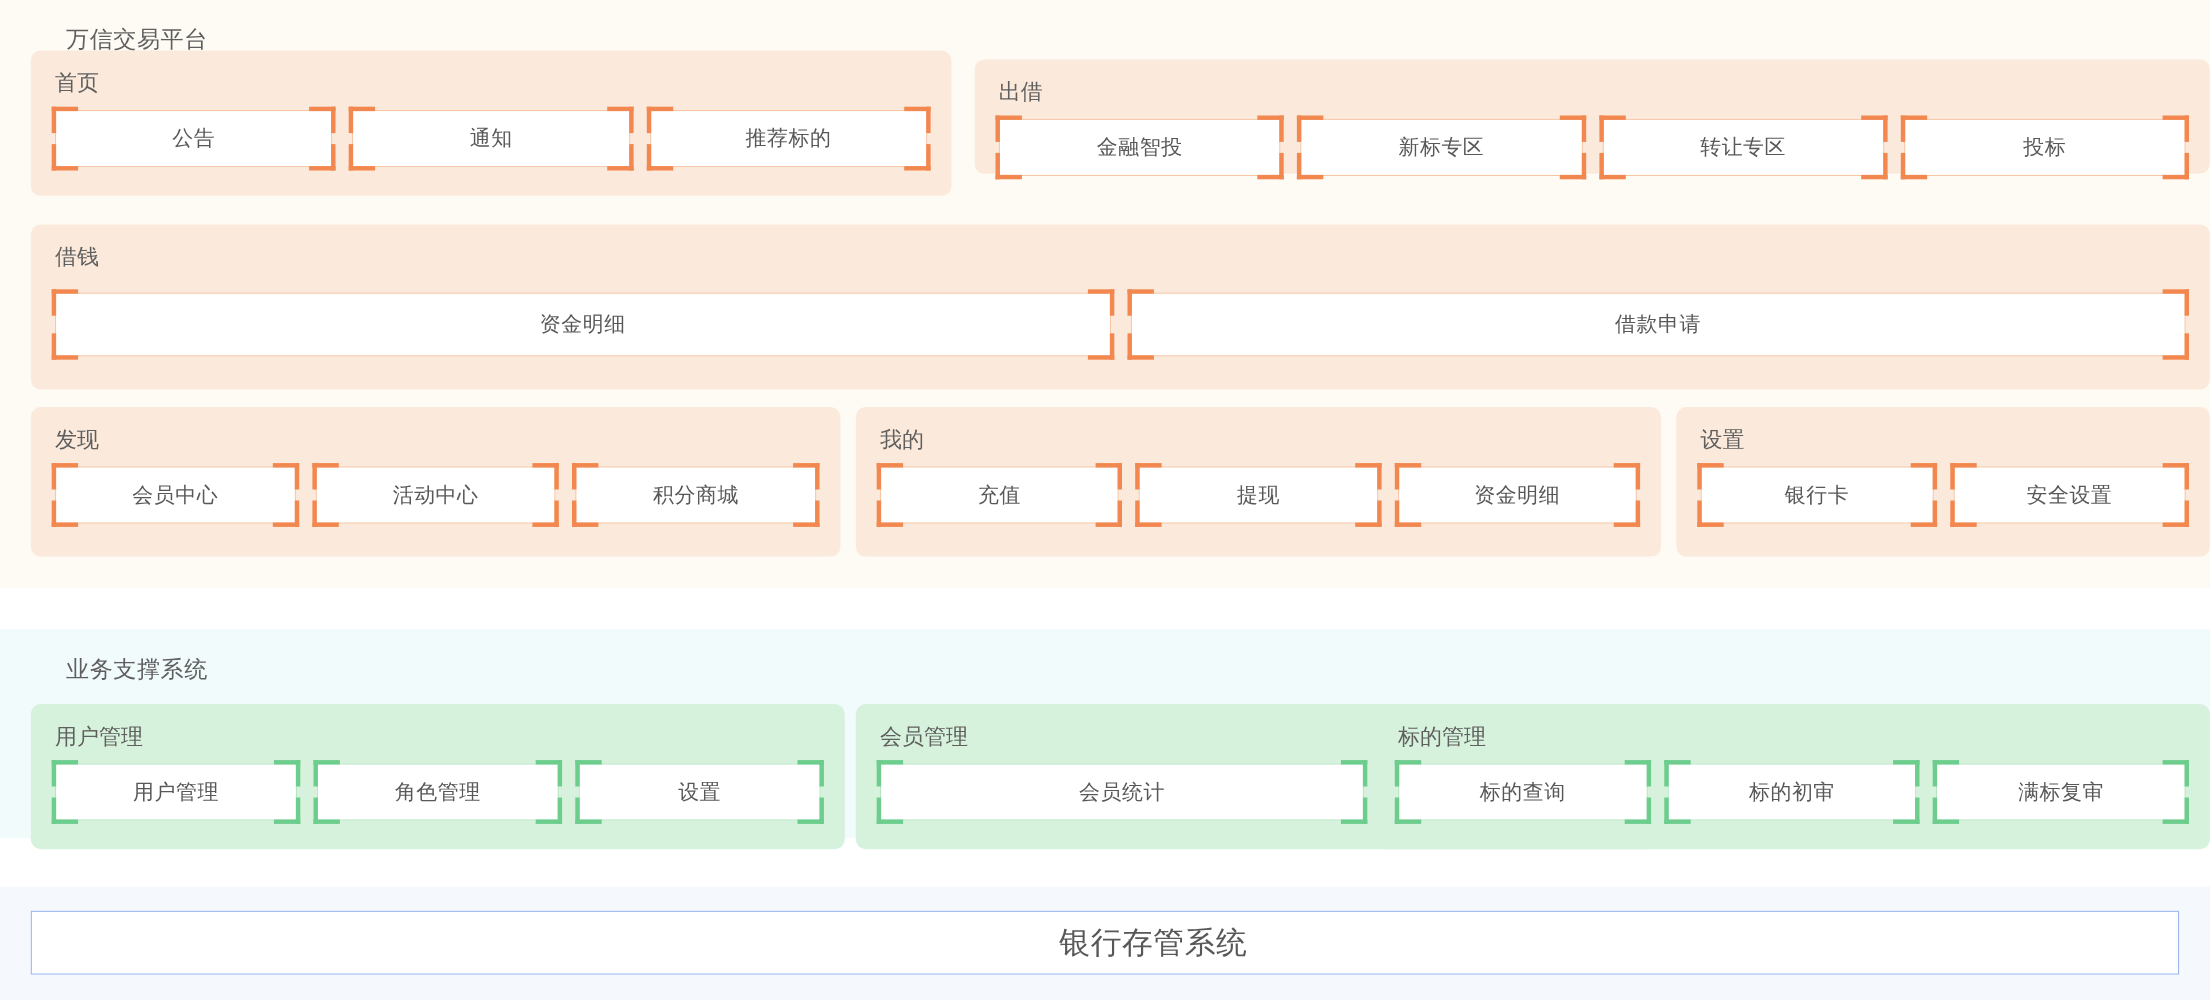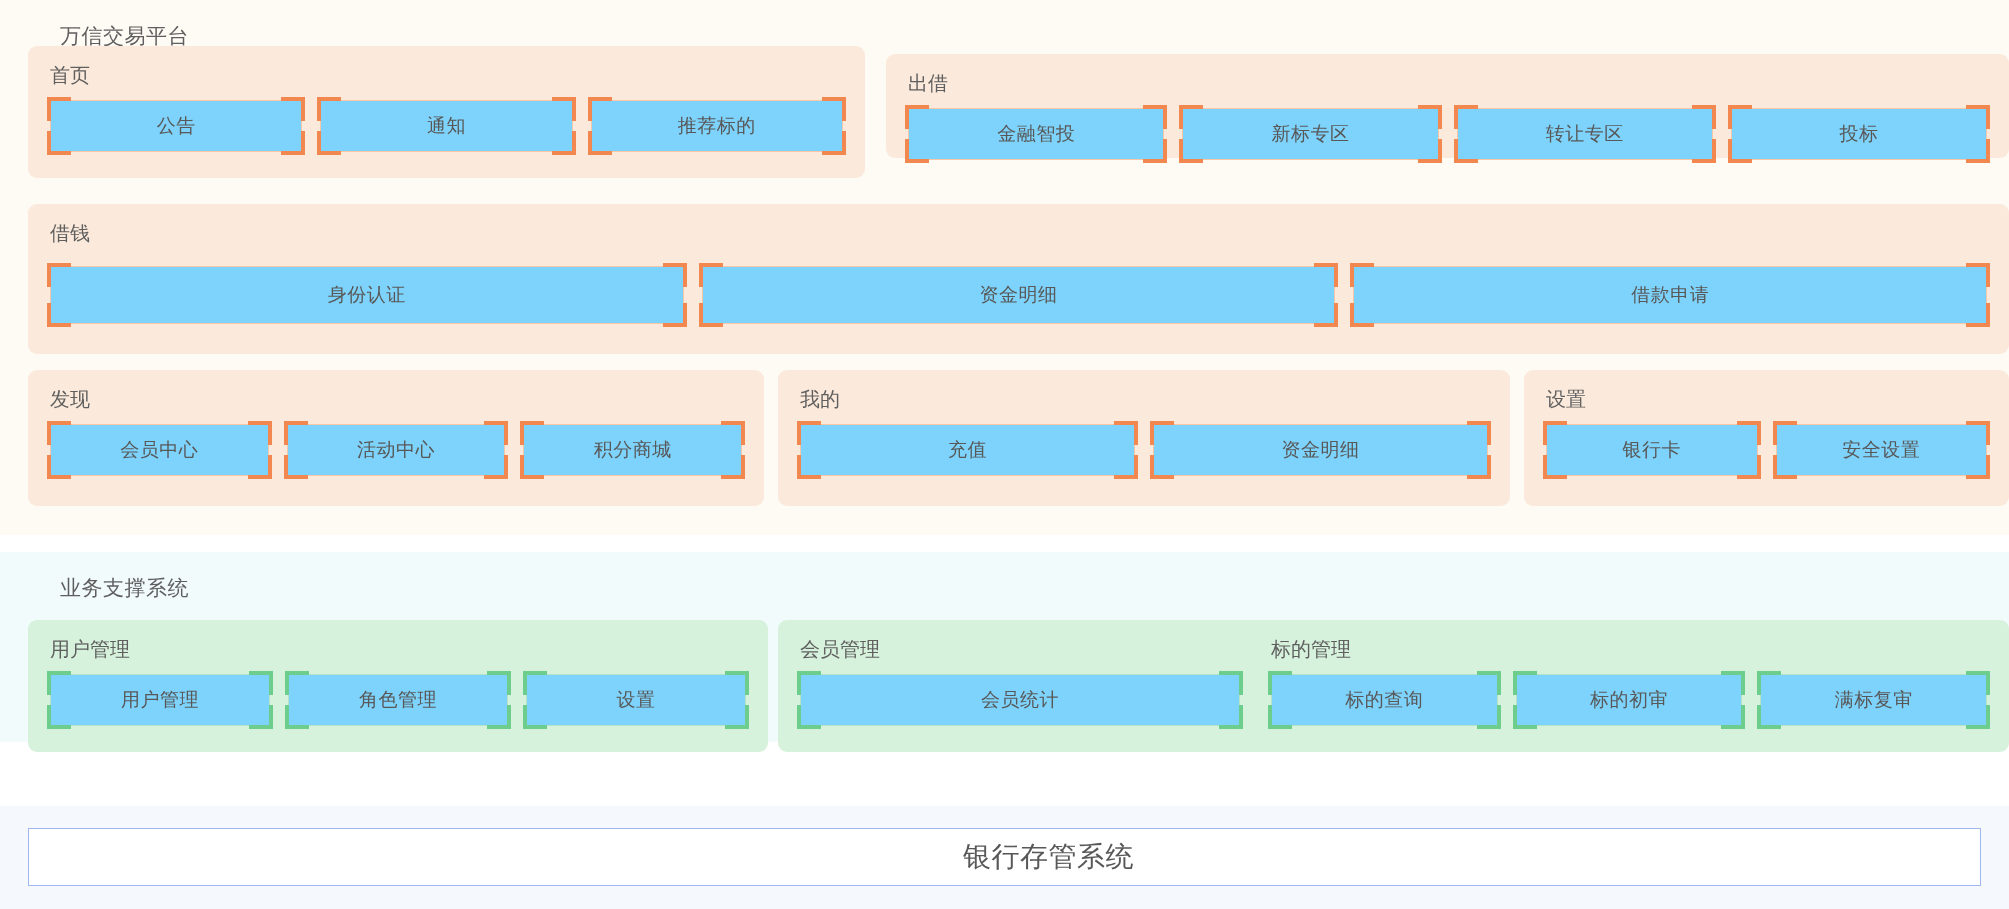--- a/index.html
+++ b/index.html
@@ -7,21 +7,21 @@
     width:2009px;height:909px;
     background:#ffffff;
     font-family:"Liberation Sans","DejaVu Sans",sans-serif;
     overflow:hidden;
   }
   #root{position:relative;width:2009px;height:909px;}
 
   
   .band{position:absolute;left:0;width:2009px;box-sizing:border-box;}
   .band-platform{top:0;height:535px;background:#fefbf5;}
-  .band-support{top:552px;height:190px;background:#f1fbfc;}
+  .band-support{top:572px;height:190px;background:#f1fbfc;}
   .band-bank{top:806px;height:103px;background:#f5f8fd;}
 
   .band-title{
     position:absolute;
     font-size:21px;
     color:#5f5f5f;
     letter-spacing:.5px;
     white-space:nowrap;
     margin-left:32px;
   }
@@ -53,21 +53,21 @@
     display:flex;
     gap:18px;
   }
   .items.fill > .node{flex:1 1 0;}
 
   
   .node{
     position:relative;
     box-sizing:border-box;
     height:52px;
-    background:#7dd3fc;
+    background:#ffffff;
     display:flex;
     align-items:center;
     justify-content:center;
     flex:1 1 0;
   }
   .node-label{
     font-size:19px;
     color:#585858;
     white-space:nowrap;
     position:relative;
@@ -186,27 +186,20 @@
     </div>
 
     <div class="card card-orange" style="left:28px;top:204px;width:1981px;height:150px;">
       <div class="card-title">借钱</div>
       <div class="items fill" style="top:62px;height:58px;">
         <div class="node orange-node" style="height:58px;">
           <span class="br tl"></span>
           <span class="br tr"></span>
           <span class="br bl"></span>
           <span class="br br2"></span>
-          <span class="node-label">身份认证</span>
-        </div>
-        <div class="node orange-node" style="height:58px;">
-          <span class="br tl"></span>
-          <span class="br tr"></span>
-          <span class="br bl"></span>
-          <span class="br br2"></span>
           <span class="node-label">资金明细</span>
         </div>
         <div class="node orange-node" style="height:58px;">
           <span class="br tl"></span>
           <span class="br tr"></span>
           <span class="br bl"></span>
           <span class="br br2"></span>
           <span class="node-label">借款申请</span>
         </div>
       </div>
@@ -241,20 +234,27 @@
 
     <div class="card card-orange" style="left:778px;top:370px;width:732px;height:136px;padding-left:40px;">
       <div class="card-title">我的</div>
       <div class="items fill">
         <div class="node orange-node">
           <span class="br tl"></span>
           <span class="br tr"></span>
           <span class="br bl"></span>
           <span class="br br2"></span>
           <span class="node-label">充值</span>
+        </div>
+        <div class="node orange-node">
+          <span class="br tl"></span>
+          <span class="br tr"></span>
+          <span class="br bl"></span>
+          <span class="br br2"></span>
+          <span class="node-label">提现</span>
         </div>
         <div class="node orange-node">
           <span class="br tl"></span>
           <span class="br tr"></span>
           <span class="br bl"></span>
           <span class="br br2"></span>
           <span class="node-label">资金明细</span>
         </div>
       </div>
     </div>

